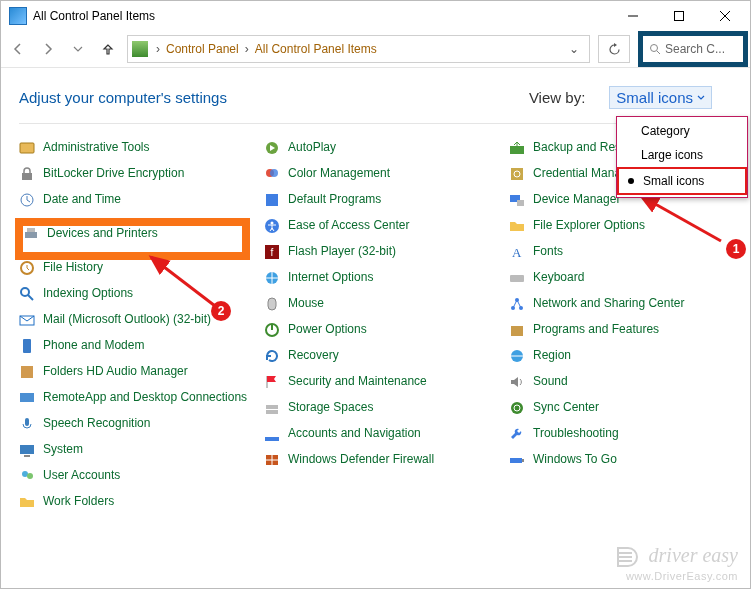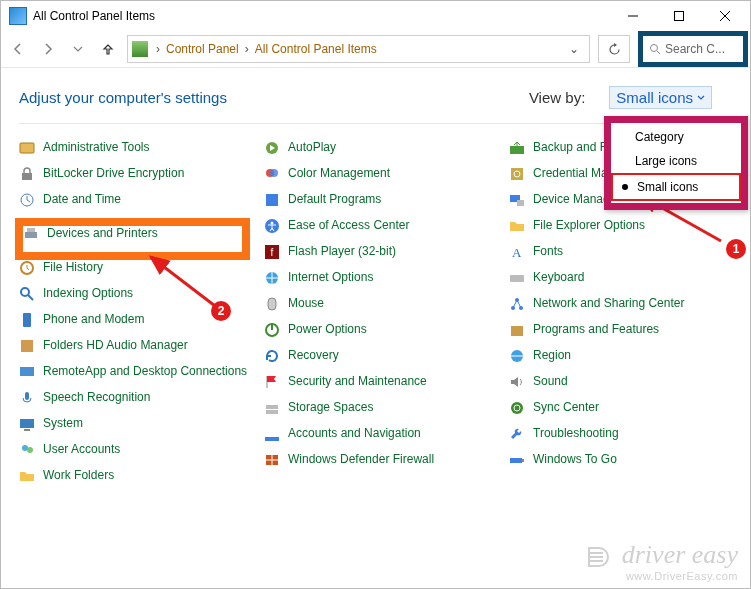--- a/index.html
+++ b/index.html
@@ -30,30 +30,30 @@
   .viewby .val{color:#1a61c9;display:flex;align-items:center;gap:4px;background:#eaf2fb;border:1px solid #b9d2ef;padding:2px 6px}
   hr.div{border:none;border-top:1px solid #e5e5e5;margin:14px 0 16px 0}
   
   .cols{display:flex;gap:14px}
   .col{flex:1;min-width:0}
   .item{display:flex;align-items:flex-start;height:26px;gap:8px;color:#0a6b2f;font-size:12px}
   .item .ico{width:16px;height:16px;flex:0 0 16px;display:flex;align-items:center;justify-content:center}
   .item .lbl{white-space:nowrap}
   .devices-hl{border:8px solid #f97316;padding:0 4px 0 0;margin-left:-4px}
   
-  .ddwrap{position:absolute;right:2px;top:48px;width:130px;background:#fff;border:7px solid #be185d;box-shadow:1px 2px 5px rgba(0,0,0,0.25);padding:2px 0;z-index:10}
+  .ddwrap{position:absolute;right:2px;top:48px;width:130px;background:#fff;border:1px solid #be185d;box-shadow:1px 2px 5px rgba(0,0,0,0.25);padding:2px 0;z-index:10}
   .dd-item{height:24px;display:flex;align-items:center;padding:0 10px 0 24px;position:relative;font-size:12px;color:#000}
   .dd-item.sel{border:2px solid #e21b1b}
   .dd-item .dot{position:absolute;left:9px;top:50%;width:6px;height:6px;border-radius:50%;background:#000;transform:translateY(-50%)}
   
   .badge{position:absolute;width:20px;height:20px;border-radius:50%;background:#e21b1b;color:#fff;display:flex;align-items:center;justify-content:center;font-weight:bold;font-size:12px}
   .arrow-svg{position:absolute}
   
   .wm{position:absolute;right:12px;bottom:6px;color:#d0d0d0;text-align:right;line-height:1.1}
-  .wm .l1{font-size:26px;font-style:italic;font-family:"Segoe Script","Comic Sans MS",cursive}
+  .wm .l1{font-size:20px;font-style:italic;font-family:"Segoe Script","Comic Sans MS",cursive}
   .wm .l2{font-size:11px;letter-spacing:0.5px}
   .wm svg{vertical-align:middle;margin-right:4px}
 </style>
 </head>
 <body>
 
 <div class="titlebar">
   <div class="app-icon"></div>
   <div class="title">All Control Panel Items</div>
   <div class="win-btn">
@@ -185,20 +185,29 @@
             <svg width="16" height="16">
               <circle cx="6" cy="6" r="4" fill="none" stroke="#2e76c1" stroke-width="2"></circle>
               <line x1="9" y1="9" x2="14" y2="14" stroke="#2e76c1" stroke-width="2"></line>
             </svg>
           </span>
           <span class="lbl">Indexing Options</span>
         </div>
       <div class="item">
           <span class="ico">
             <svg width="16" height="16">
+              <rect x="1" y="4" width="14" height="9" fill="#fff" stroke="#1f6fc4"></rect>
+              <path d="M1 4l7 5 7-5" fill="none" stroke="#1f6fc4"></path>
+            </svg>
+          </span>
+          <span class="lbl">Mail (Microsoft Outlook) (32-bit)</span>
+        </div>
+      <div class="item">
+          <span class="ico">
+            <svg width="16" height="16">
               <rect x="4" y="1" width="8" height="14" rx="1" fill="#3a7bc8"></rect>
             </svg>
           </span>
           <span class="lbl">Phone and Modem</span>
         </div>
       <div class="item">
           <span class="ico">
             <svg width="16" height="16">
               <rect x="2" y="2" width="12" height="12" fill="#d19a4f"></rect>
             </svg>

